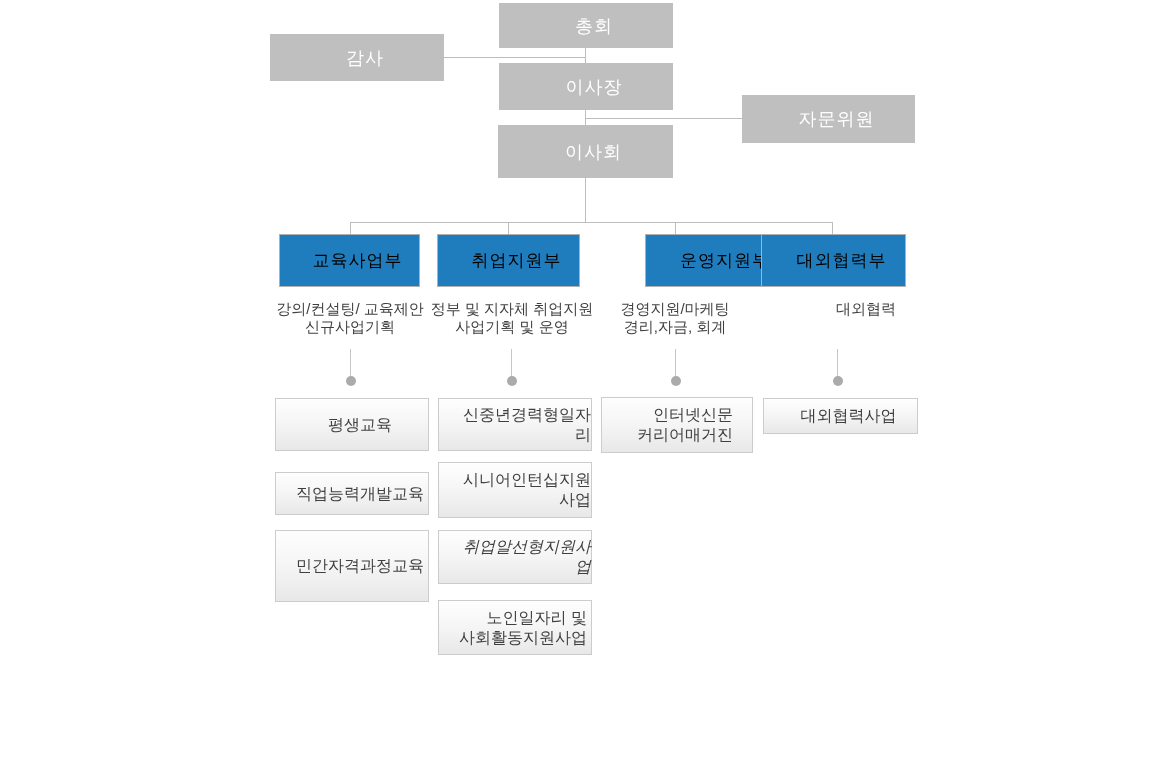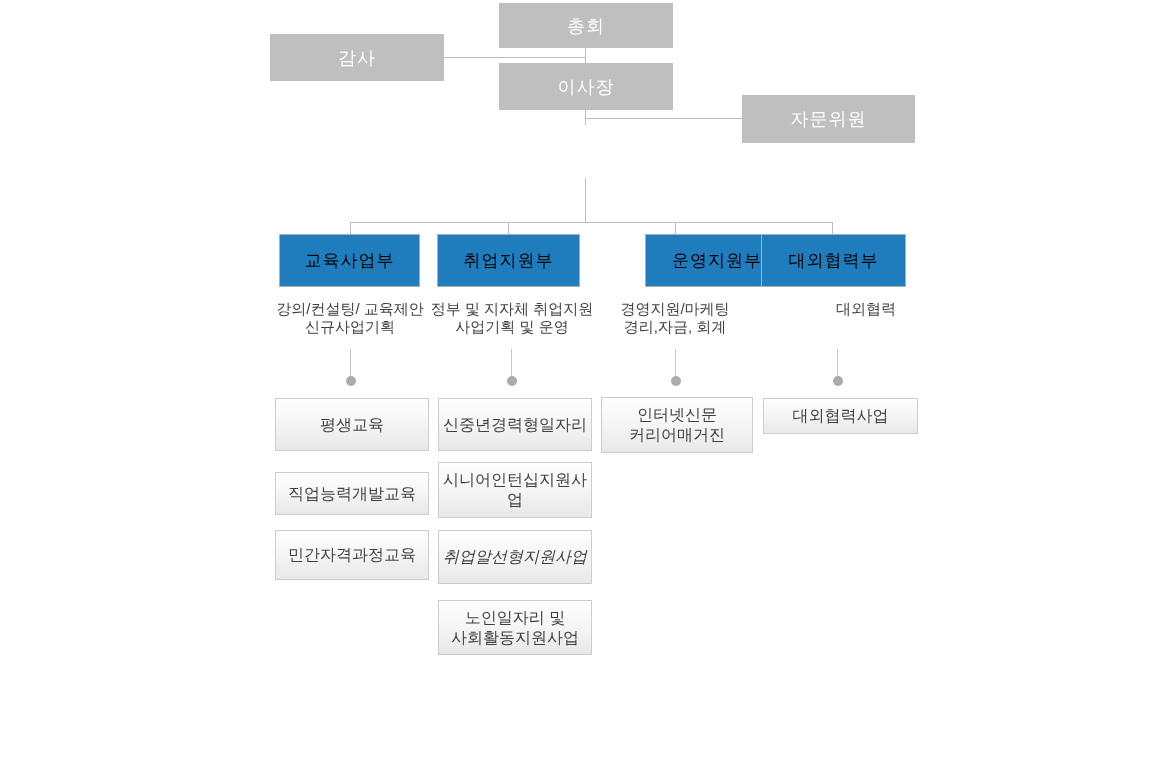--- a/index.html
+++ b/index.html
@@ -14,21 +14,22 @@
     height: 780px;
     background: #ffffff;
     overflow: hidden;
   }
   .node {
     position: absolute;
     box-sizing: border-box;
     display: flex;
     align-items: center;
     justify-content: center;
-    text-align: center;
+    text-align: right;
+    padding-left: 16px;
   }
   .gray-box {
     background: #bfbfbf;
     color: #ffffff;
     font-size: 18px;
     letter-spacing: 1px;
   }
   .blue-box {
     background: #1f7dbe;
     border: 1px solid #b0b0b0;
@@ -74,20 +75,21 @@
 <div id="stage">
 
   <div class="node gray-box" style="left:499px; top:3px; width:174px; height:45px;">총회</div>
 
   <div class="node gray-box" style="left:270px; top:34px; width:174px; height:47px;">감사</div>
 
   <div class="node gray-box" style="left:499px; top:63px; width:174px; height:47px;">이사장</div>
 
   <div class="node gray-box" style="left:742px; top:95px; width:173px; height:48px;">자문위원</div>
 
+  <div class="node gray-box" style="left:498px; top:125px; width:175px; height:53px;">이사회</div>
 
   <div class="vline" style="left:585px; top:48px; height:15px;"></div>
   <div class="hline" style="left:444px; top:57px; width:141px;"></div>
   <div class="vline" style="left:585px; top:110px; height:15px;"></div>
   <div class="hline" style="left:585px; top:118px; width:157px;"></div>
   <div class="vline" style="left:585px; top:178px; height:44px;"></div>
   <div class="hline" style="left:350px; top:222px; width:483px;"></div>
   <div class="vline" style="left:350px; top:222px; height:12px;"></div>
   <div class="vline" style="left:508px; top:222px; height:12px;"></div>
   <div class="vline" style="left:675px; top:222px; height:12px;"></div>
@@ -124,21 +126,21 @@
   <div class="dot" style="left:507px; top:376px;"></div>
 
   <div class="vline stem" style="left:675px; top:349px; height:28px;"></div>
   <div class="dot" style="left:671px; top:376px;"></div>
 
   <div class="vline stem" style="left:837px; top:349px; height:28px;"></div>
   <div class="dot" style="left:833px; top:376px;"></div>
 
   <div class="node leaf-box" style="left:275px; top:398px; width:154px; height:53px;">평생교육</div>
   <div class="node leaf-box" style="left:275px; top:472px; width:154px; height:43px;">직업능력개발교육</div>
-  <div class="node leaf-box" style="left:275px; top:530px; width:154px; height:50px;">민간자격과정교육</div>
+  <div class="node leaf-box" style="left:275px; top:530px; width:154px; height:72px;">민간자격과정교육</div>
 
   <div class="node leaf-box" style="left:438px; top:398px; width:154px; height:53px;">신중년경력형일자리</div>
   <div class="node leaf-box" style="left:438px; top:462px; width:154px; height:56px;">시니어인턴십지원사업</div>
   <div class="node leaf-box" style="left:438px; top:530px; width:154px; height:54px;font-style:italic;">취업알선형지원사업</div>
   <div class="node leaf-box" style="left:438px; top:600px; width:154px; height:55px;">
     <div>
       <span class="leaf-line">노인일자리 및</span>
       <span class="leaf-line">사회활동지원사업</span>
     </div>
   </div>

